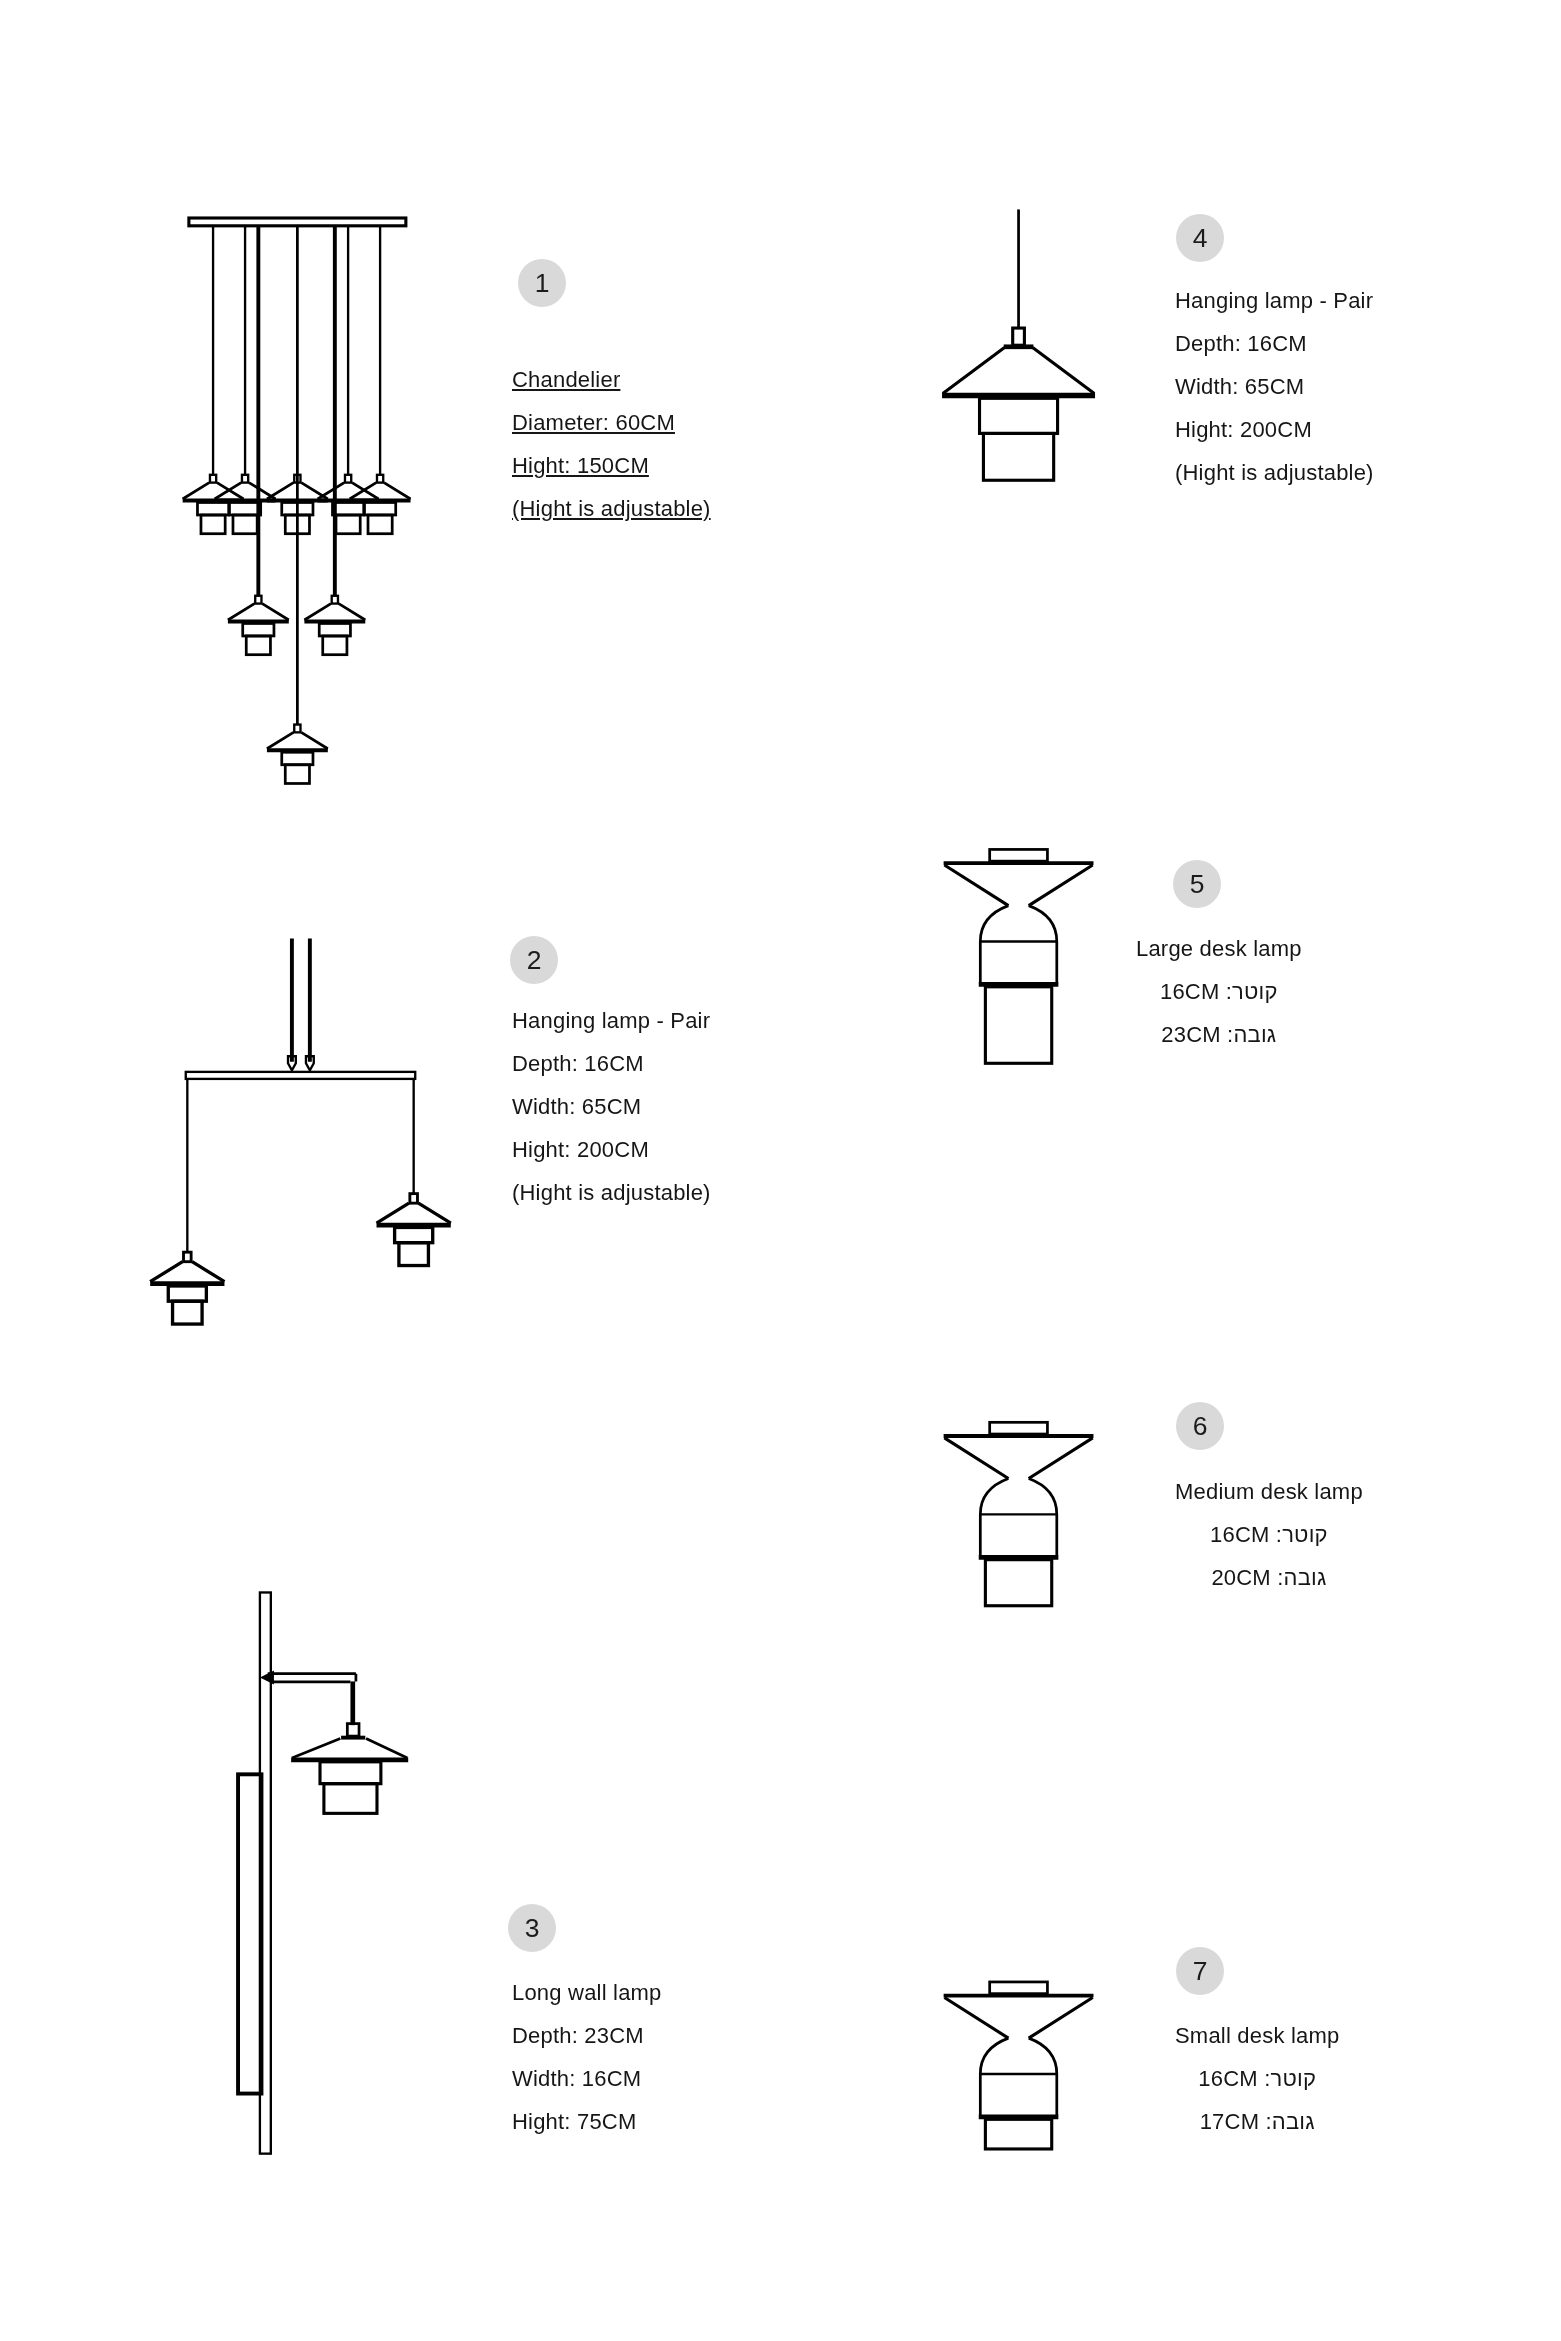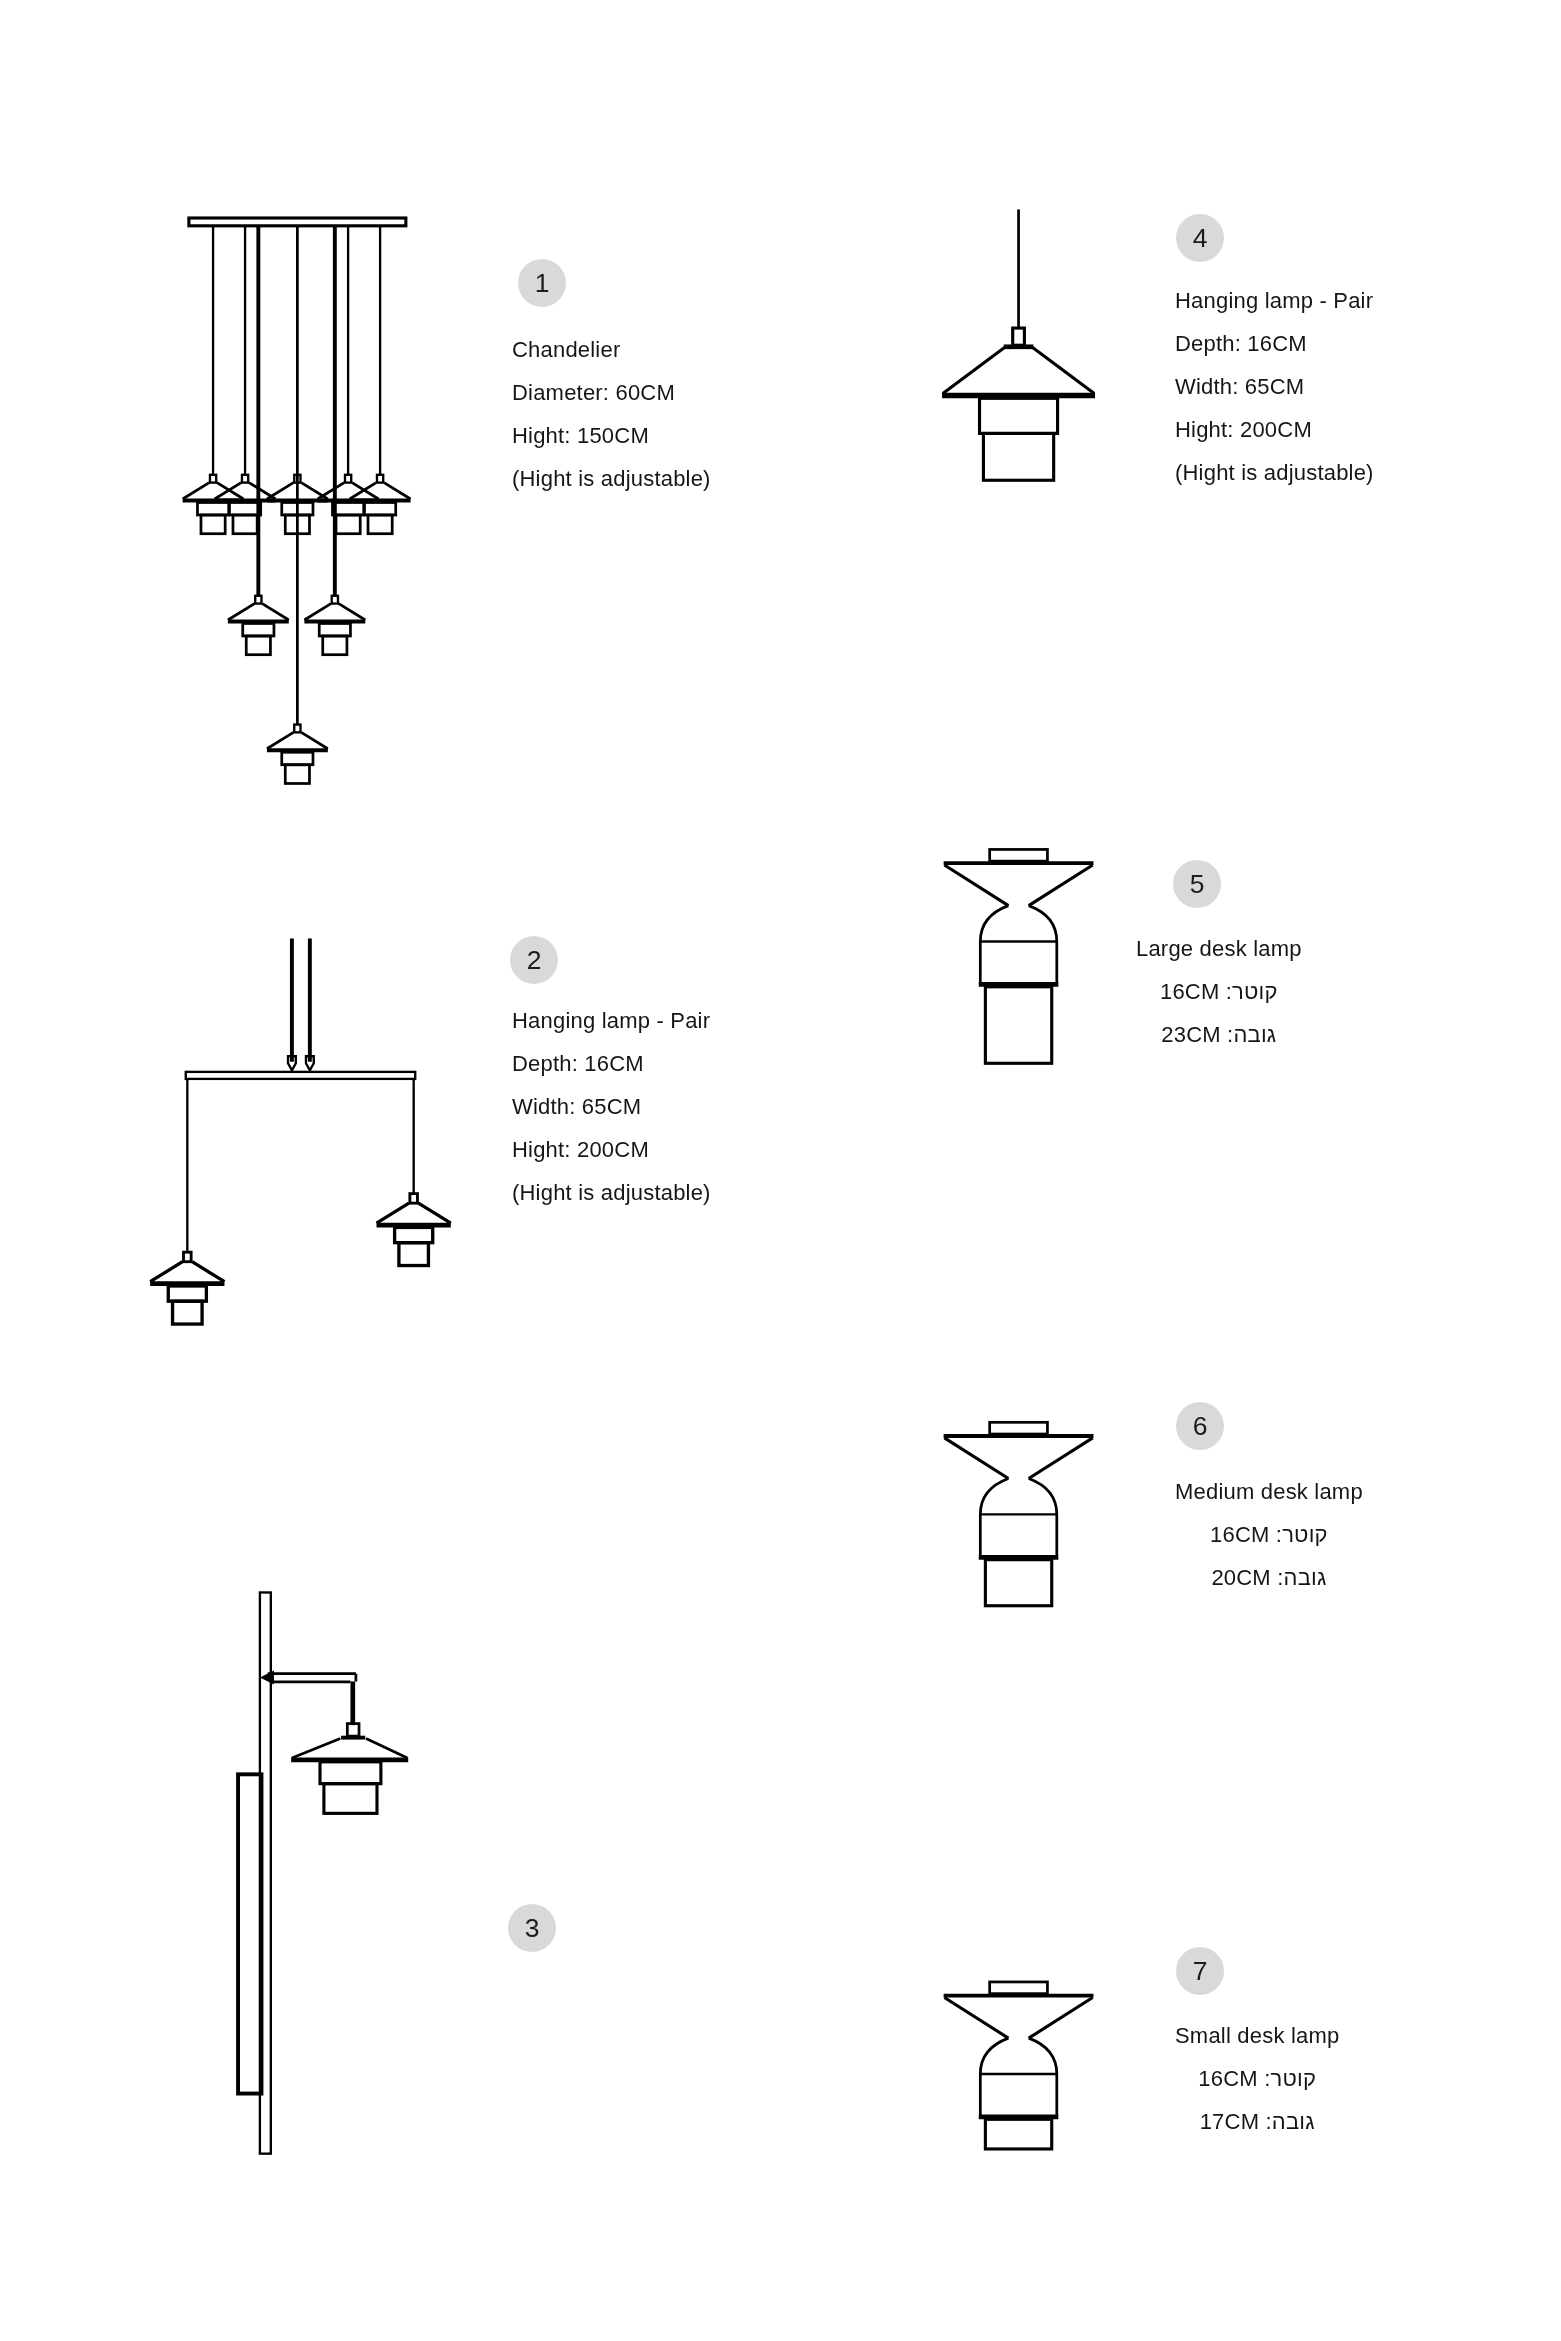--- a/index.html
+++ b/index.html
@@ -130,35 +130,41 @@
   <div class="badge" style="left:1173px;top:860px;">
       <span>5</span>
     </div>
   <div class="badge" style="left:1176px;top:1402px;">
       <span>6</span>
     </div>
   <div class="badge" style="left:1176px;top:1947px;">
       <span>7</span>
     </div>
 
-  <div class="tb" style="left:512px;top:328px;">
+  <div class="tb" style="left:512px;top:358px;text-decoration:underline;">
     <div>Chandelier</div>
     <div>Diameter: 60CM</div>
     <div>Hight: 150CM</div>
     <div>(Hight is adjustable)</div>
   </div>
 
   <div class="tb" style="left:512px;top:999px;">
     <div>Hanging lamp - Pair</div>
     <div>Depth: 16CM</div>
     <div>Width: 65CM</div>
     <div>Hight: 200CM</div>
     <div>(Hight is adjustable)</div>
   </div>
 
+  <div class="tb" style="left:512px;top:1971px;">
+    <div>Long wall lamp</div>
+    <div>Depth: 23CM</div>
+    <div>Width: 16CM</div>
+    <div>Hight: 75CM</div>
+  </div>
 
   <div class="tb" style="left:1175px;top:279px;">
     <div>Hanging lamp - Pair</div>
     <div>Depth: 16CM</div>
     <div>Width: 65CM</div>
     <div>Hight: 200CM</div>
     <div>(Hight is adjustable)</div>
   </div>
 
   <div class="tb" style="left:1136px;top:927px;">

